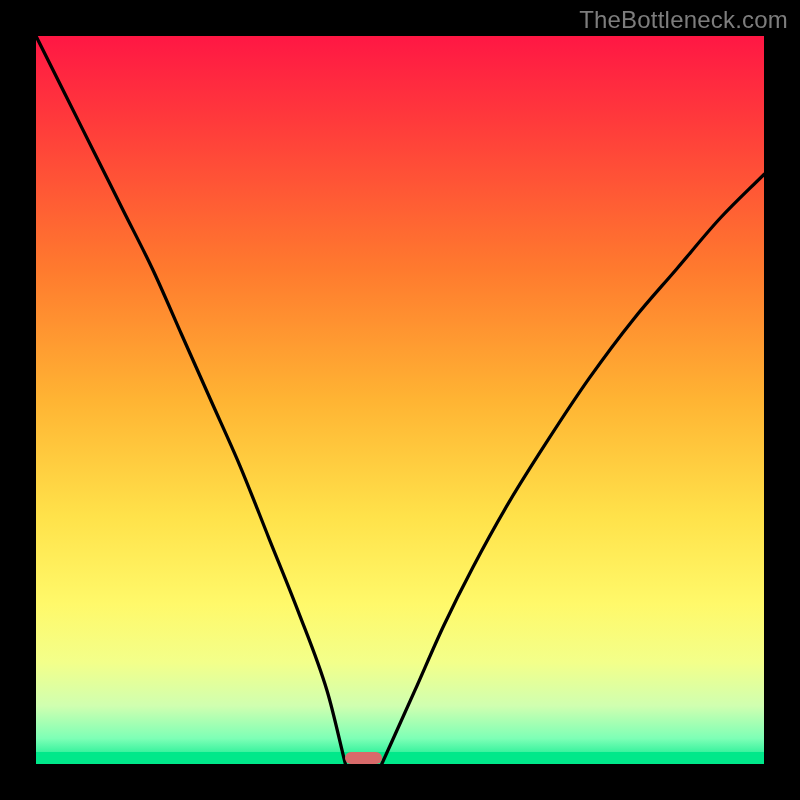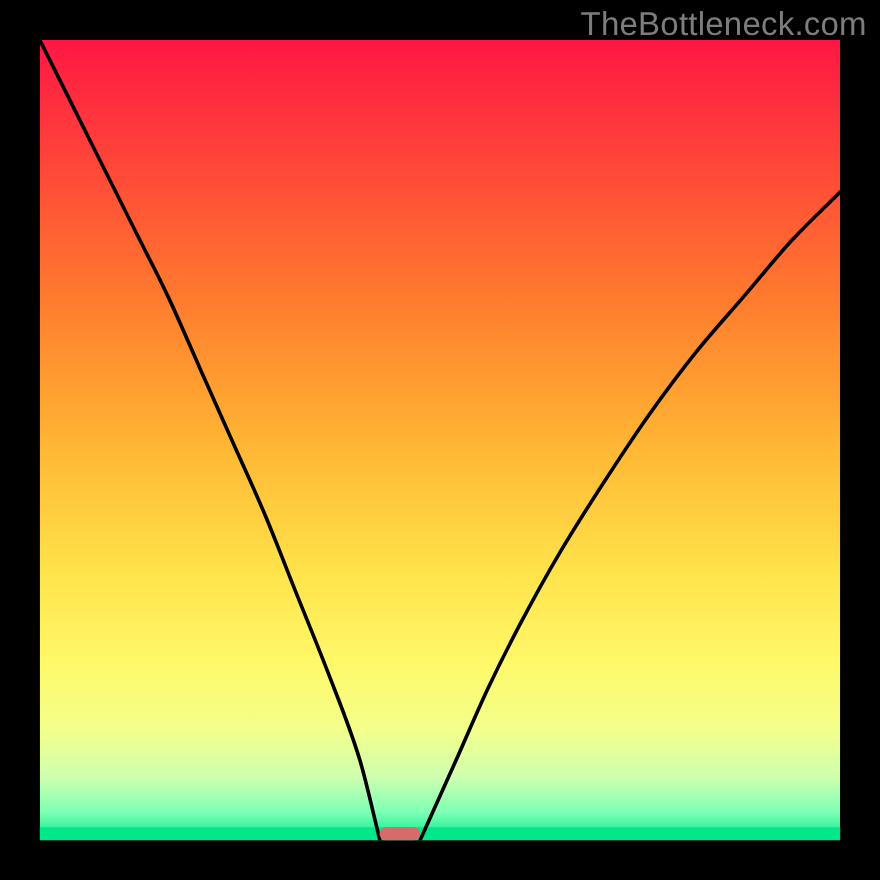--- a/index.html
+++ b/index.html
@@ -40,21 +40,21 @@
     position: absolute;
     background: #d86a6a;
     border-radius: 6px;
     height: 12px;
   }
   .watermark {
     position: absolute;
     top: 6px;
     right: 12px;
     font-family: Arial, Helvetica, sans-serif;
-    font-size: 30px;
+    font-size: 24px;
     color: #7d7d7d;
     letter-spacing: 0.2px;
   }
   .green-band {
     position: absolute;
     left: 0;
     width: 100%;
   }
 </style>
 </head>

